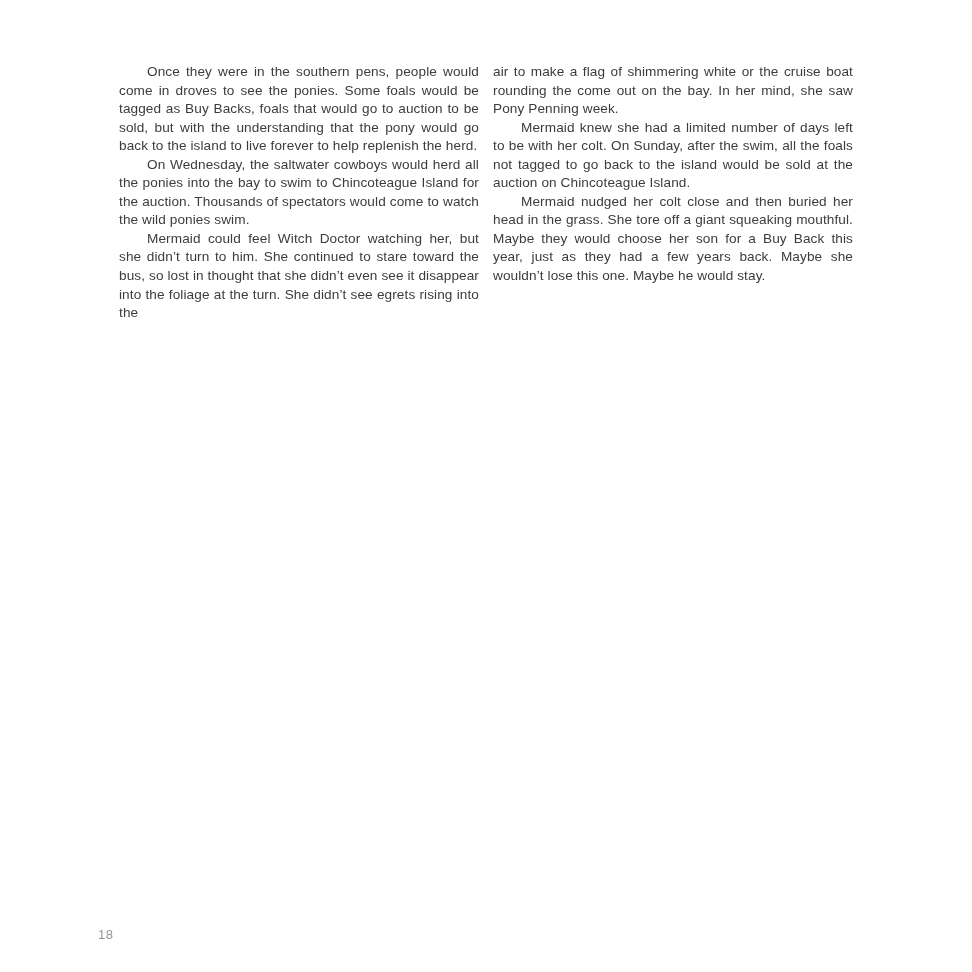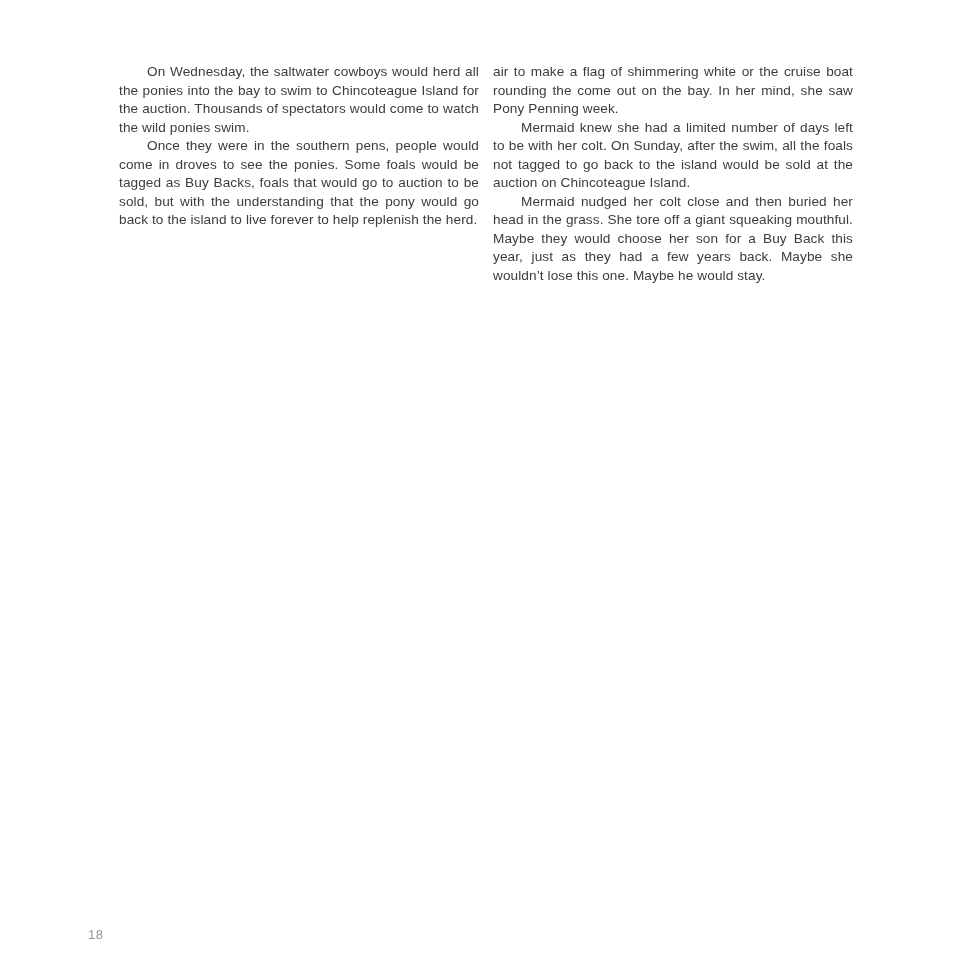--- a/index.html
+++ b/index.html
@@ -33,37 +33,38 @@
     text-justify: inter-word;
   }
   .column p {
     margin: 0;
   }
   .column p.indent {
     text-indent: 28px;
   }
   .page-number {
     position: absolute;
-    left: 88px;
+    left: 98px;
     top: 927px;
     color: #939393;
     font-size: 13px;
     letter-spacing: 0.5px;
   }
 </style>
 </head>
 <body>
 
 <div class="page">
 
   <div class="text-columns">
 
     <div class="column">
+      <p class="indent">Once they were in the southern pens, people would come in droves to see the ponies. Some foals would be tagged as Buy Backs, foals that would go to auction to be sold, but with the understanding that the pony would go back to the island to live forever to help replenish the herd.</p>
       <p class="indent">On Wednesday, the saltwater cowboys would herd all the ponies into the bay to swim to Chincoteague Island for the auction. Thousands of spectators would come to watch the wild ponies swim.</p>
-      <p class="indent">Once they were in the southern pens, people would come in droves to see the ponies. Some foals would be tagged as Buy Backs, foals that would go to auction to be sold, but with the understanding that the pony would go back to the island to live forever to help replenish the herd.</p>
+      <p class="indent">Mermaid could feel Witch Doctor watching her, but she didn’t turn to him. She continued to stare toward the bus, so lost in thought that she didn’t even see it disappear into the foliage at the turn. She didn’t see egrets rising into the</p>
     </div>
 
     <div class="column">
       <p>air to make a flag of shimmering white or the cruise boat rounding the come out on the bay. In her mind, she saw Pony Penning week.</p>
       <p class="indent">Mermaid knew she had a limited number of days left to be with her colt. On Sunday, after the swim, all the foals not tagged to go back to the island would be sold at the auction on Chincoteague Island.</p>
       <p class="indent">Mermaid nudged her colt close and then buried her head in the grass. She tore off a giant squeaking mouthful. Maybe they would choose her son for a Buy Back this year, just as they had a few years back. Maybe she wouldn’t lose this one. Maybe he would stay.</p>
     </div>
 
   </div>
 

